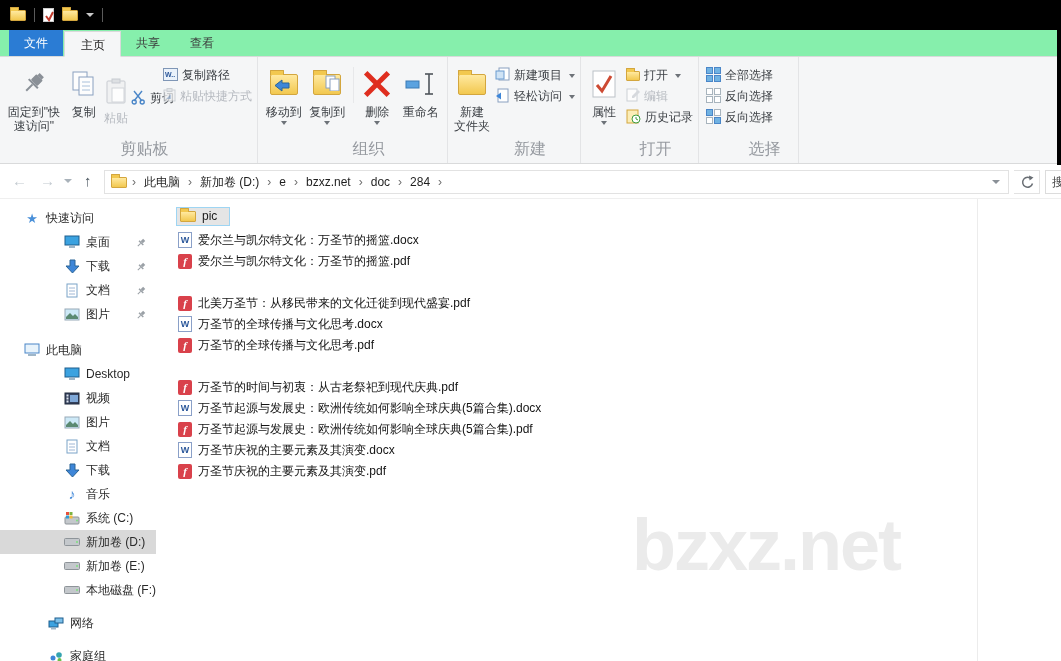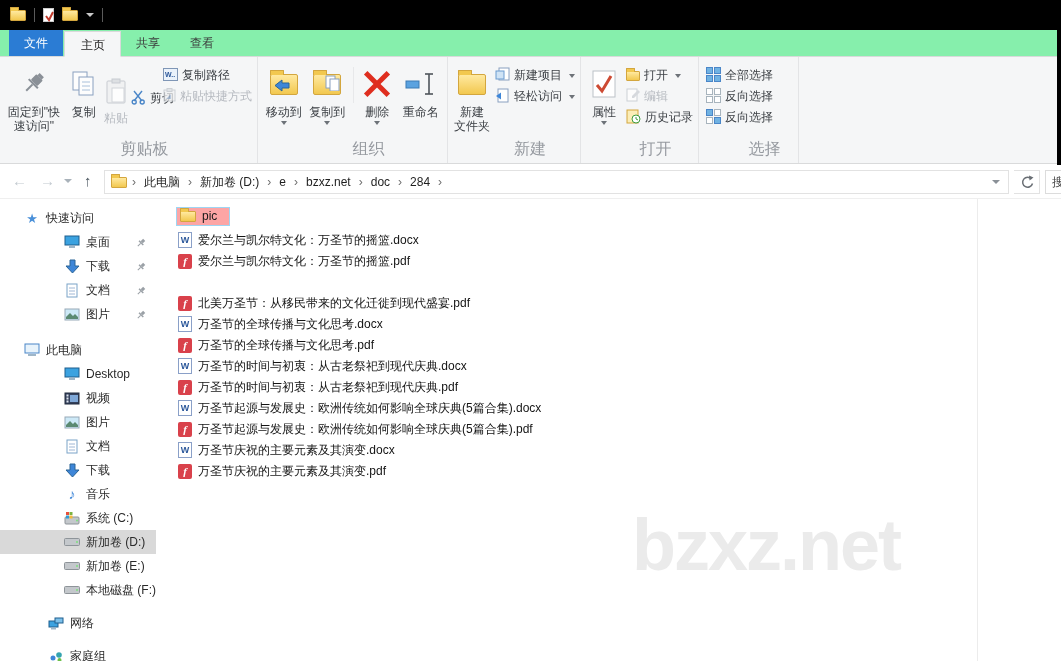--- a/index.html
+++ b/index.html
@@ -65,21 +65,21 @@
   .sb-sel { background:#d9d9d9; }
   .pin { position:absolute; right:10px; top:7px; }
 
   .i16 { flex:none; width:16px; height:16px; display:inline-flex; align-items:center; justify-content:center; }
   .star { color:#4a90d9; font-size:13px; }
   .note { color:#3e86d8; font-size:14px; font-weight:bold; }
 
   
   .content { position:absolute; top:199px; left:156px; width:905px; height:462px; background:#fff; }
   .vline { position:absolute; left:821px; top:0; width:1px; height:462px; background:#ececec; }
-  .pic-item { position:absolute; left:20px; top:8px; display:inline-flex; align-items:center; gap:6px; background:#fca5a5; border:1px solid #9ed5f3; padding:1px 12px 2px 3px; }
+  .pic-item { position:absolute; left:20px; top:8px; display:inline-flex; align-items:center; gap:6px; background:#e5e5e5; border:1px solid #9ed5f3; padding:1px 12px 2px 3px; }
   .file-row { position:absolute; left:22px; display:flex; align-items:center; gap:6px; height:20px; white-space:nowrap; color:#141414; }
   .watermark { position:absolute; left:476px; top:305px; font-size:72px; font-weight:bold; color:#ebebeb; letter-spacing:-2px; font-family:"Liberation Sans",sans-serif; }
 </style>
 </head>
 <body>
 
 <div class="titlebar">
   <span class="folder"></span>
   <span class="qat-sep"></span>
   <span class="check-page"><svg width="11" height="14">
@@ -615,24 +615,20 @@
       <span>北美万圣节：从移民带来的文化迁徙到现代盛宴.pdf</span>
     </div>
   <div class="file-row" style="top:115px">
       <span class="word-icon"></span>
       <span>万圣节的全球传播与文化思考.docx</span>
     </div>
   <div class="file-row" style="top:136px">
       <span class="pdf-icon"></span>
       <span>万圣节的全球传播与文化思考.pdf</span>
     </div>
-  <div class="file-row" style="top:157px">
-      <span class="word-icon"></span>
-      <span>万圣节的时间与初衷：从古老祭祀到现代庆典.docx</span>
-    </div>
   <div class="file-row" style="top:178px">
       <span class="pdf-icon"></span>
       <span>万圣节的时间与初衷：从古老祭祀到现代庆典.pdf</span>
     </div>
   <div class="file-row" style="top:199px">
       <span class="word-icon"></span>
       <span>万圣节起源与发展史：欧洲传统如何影响全球庆典(5篇合集).docx</span>
     </div>
   <div class="file-row" style="top:220px">
       <span class="pdf-icon"></span>

